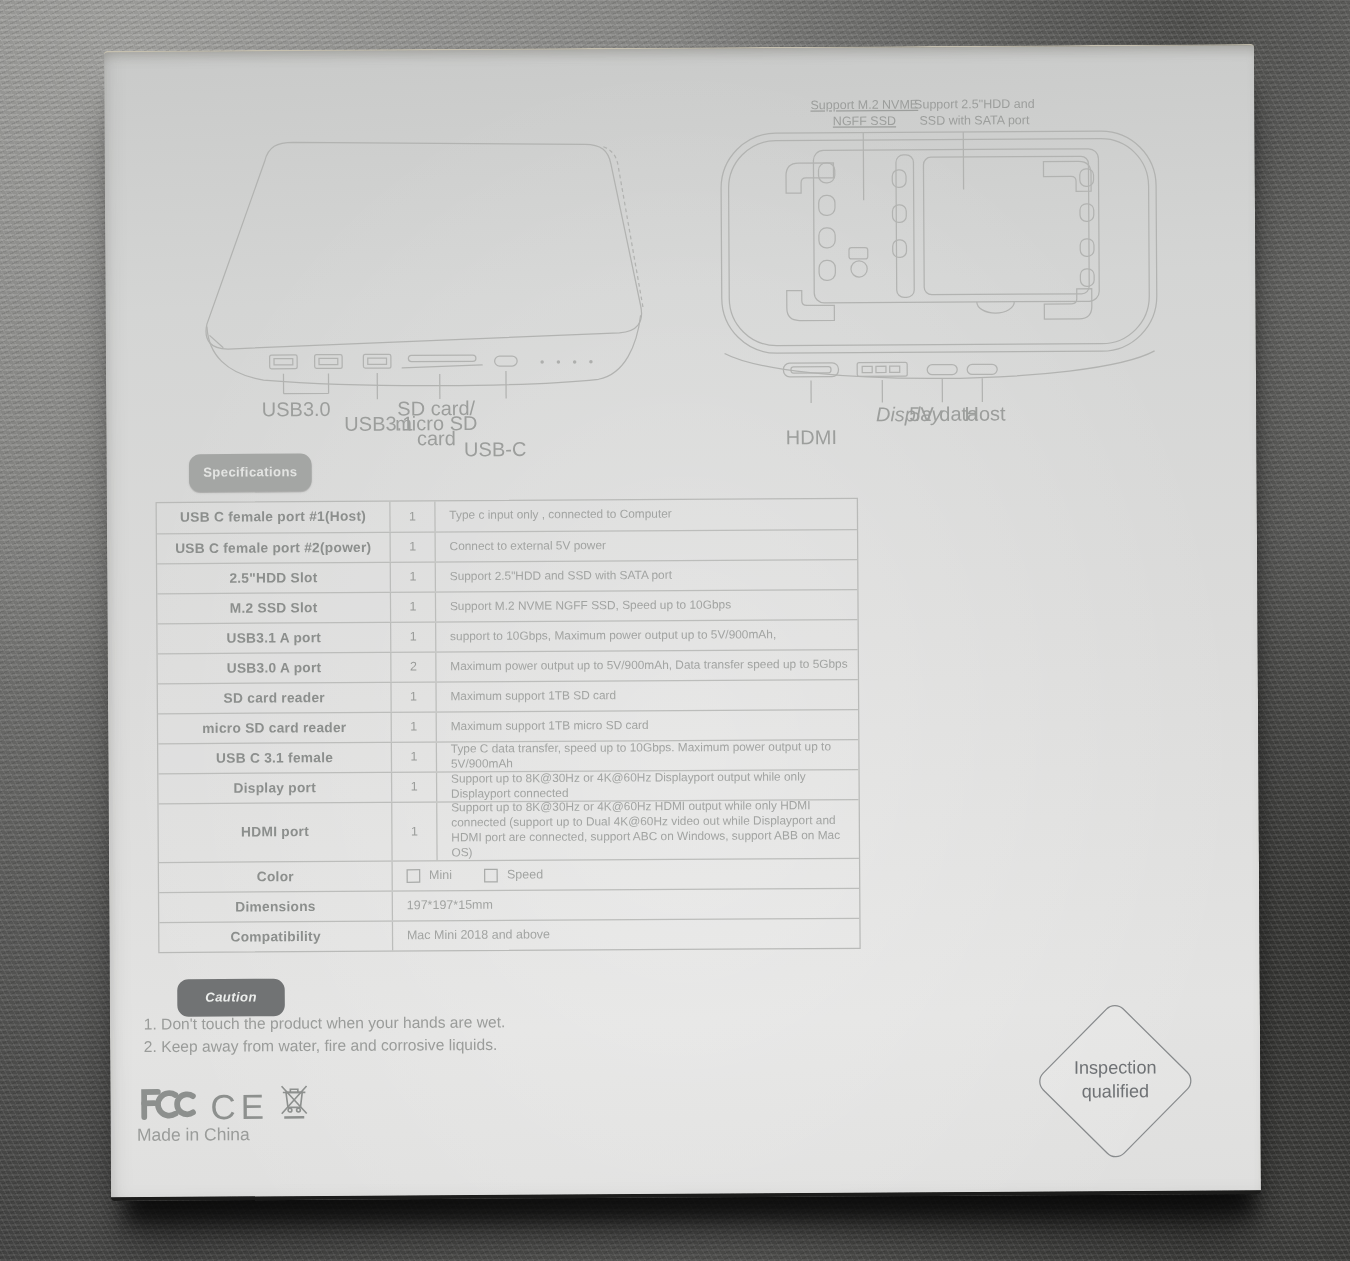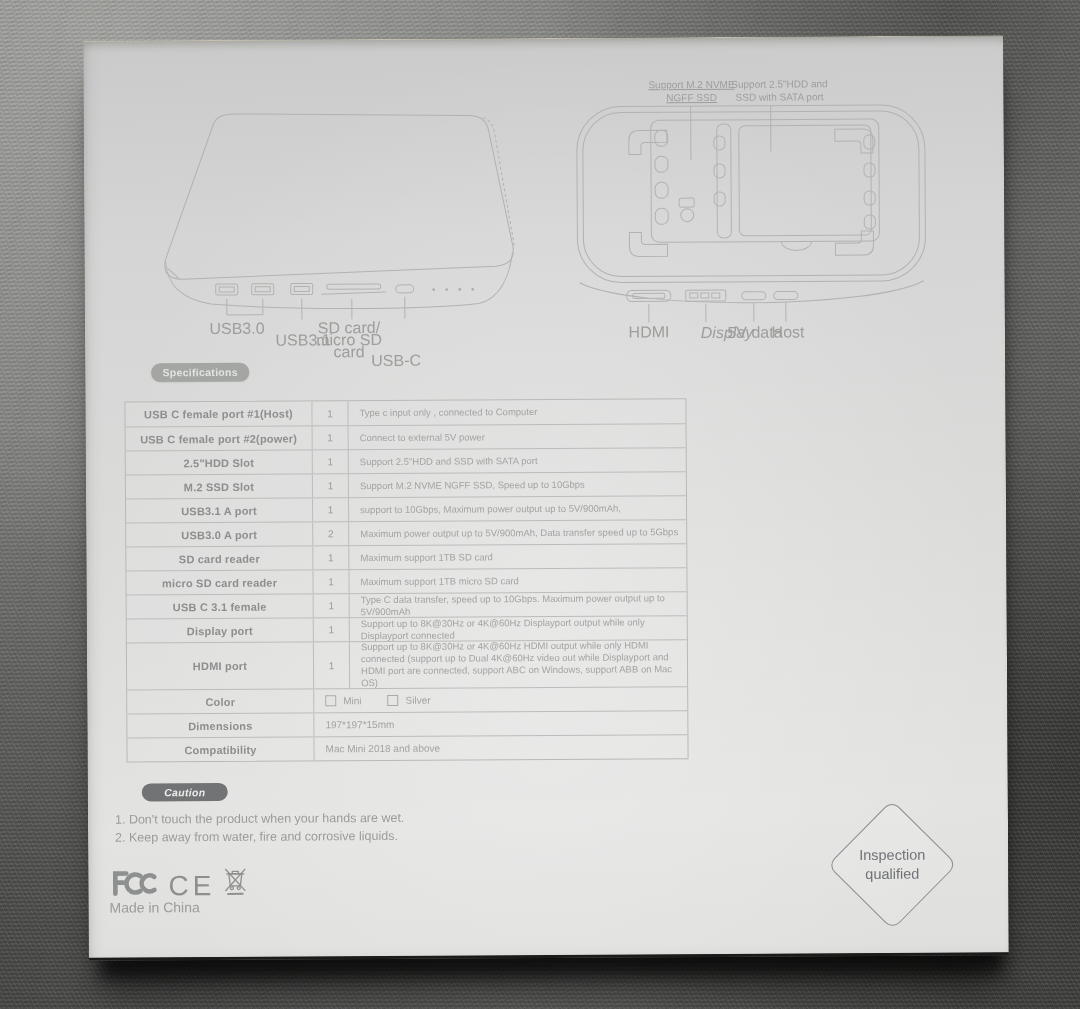--- a/index.html
+++ b/index.html
@@ -37,21 +37,21 @@
     transform:translateX(-50%);
     font-size:16px;color:#9c9e9c;text-align:center;line-height:12px;white-space:nowrap;
   }
   .plabel.wrap{white-space:normal;width:66px;}
   .callout{
     transform:translateX(-50%);
     font-size:10px;color:#9c9e9c;text-align:center;line-height:13px;white-space:pre-line;
   }
 
   .badge{
-    height:18px;border-radius:9px;display:flex;align-items:center;justify-content:center;
+    height:30px;border-radius:9px;display:flex;align-items:center;justify-content:center;
     font-size:10.5px;letter-spacing:0.3px;
   }
   .badge-spec{width:98px;background:#a4a6a4;color:#e3e4e2;font-weight:bold;
     box-shadow:0 1px 1px rgba(120,120,118,0.5);}
   .badge-caution{width:86px;background:#717374;color:#eceeec;font-weight:bold;font-style:italic;}
 
   .spec-table{
     width:562px;border:1px solid #b9bab8;background:rgba(255,255,255,0.06);
   }
   .spec-table .srow{position:relative;display:flex;border-top:1px solid #bcbdbb;height:24px;}
@@ -184,21 +184,21 @@
 
       <rect x="170" y="196" width="24" height="8" rx="4"></rect>
       <rect x="202" y="196" width="24" height="8" rx="4"></rect>
 
       <path d="M77,208 L77,226"></path>
       <path d="M134,208 L134,226"></path>
       <path d="M182,207 L182,226"></path>
       <path d="M214,207 L214,226"></path>
     </g>
   </svg>
-  <div class="plabel" style="left:564px;top:288px;">HDMI</div>
+  <div class="plabel" style="left:564px;top:307px;">HDMI</div>
   <div class="plabel" style="left:642px;top:289px;font-style:italic;">Display</div>
   <div class="plabel" style="left:670px;top:289px;">5V data</div>
   <div class="plabel" style="left:703px;top:289px;">Host</div>
 
   <div class="badge badge-spec" style="left:66px;top:322px;">Specifications</div>
 
   <div class="spec-table" style="left:39px;top:360px;">
     <div class="srow">
       <div class="cl">USB C female port #1(Host)</div>
       <div class="cq">1</div>
@@ -253,21 +253,21 @@
       <div class="cl">HDMI port</div>
       <div class="cq">1</div>
       <div class="cd">Support up to 8K@30Hz or 4K@60Hz HDMI output while only HDMI connected (support up to Dual 4K@60Hz video out while Displayport and HDMI port are connected, support ABC on Windows, support ABB on Mac OS)</div>
     </div>
     <div class="srow">
       <div class="cl">Color</div>
       <div class="cv">
         <span class="chk"></span>
         <span class="opt">Mini</span>
         <span class="chk"></span>
-        <span class="opt">Silver</span>
+        <span class="opt">Speed</span>
       </div>
     </div>
     <div class="srow">
       <div class="cl">Dimensions</div>
       <div class="cv">197*197*15mm</div>
     </div>
     <div class="srow">
       <div class="cl">Compatibility</div>
       <div class="cv">Mac Mini 2018 and above</div>
     </div>

